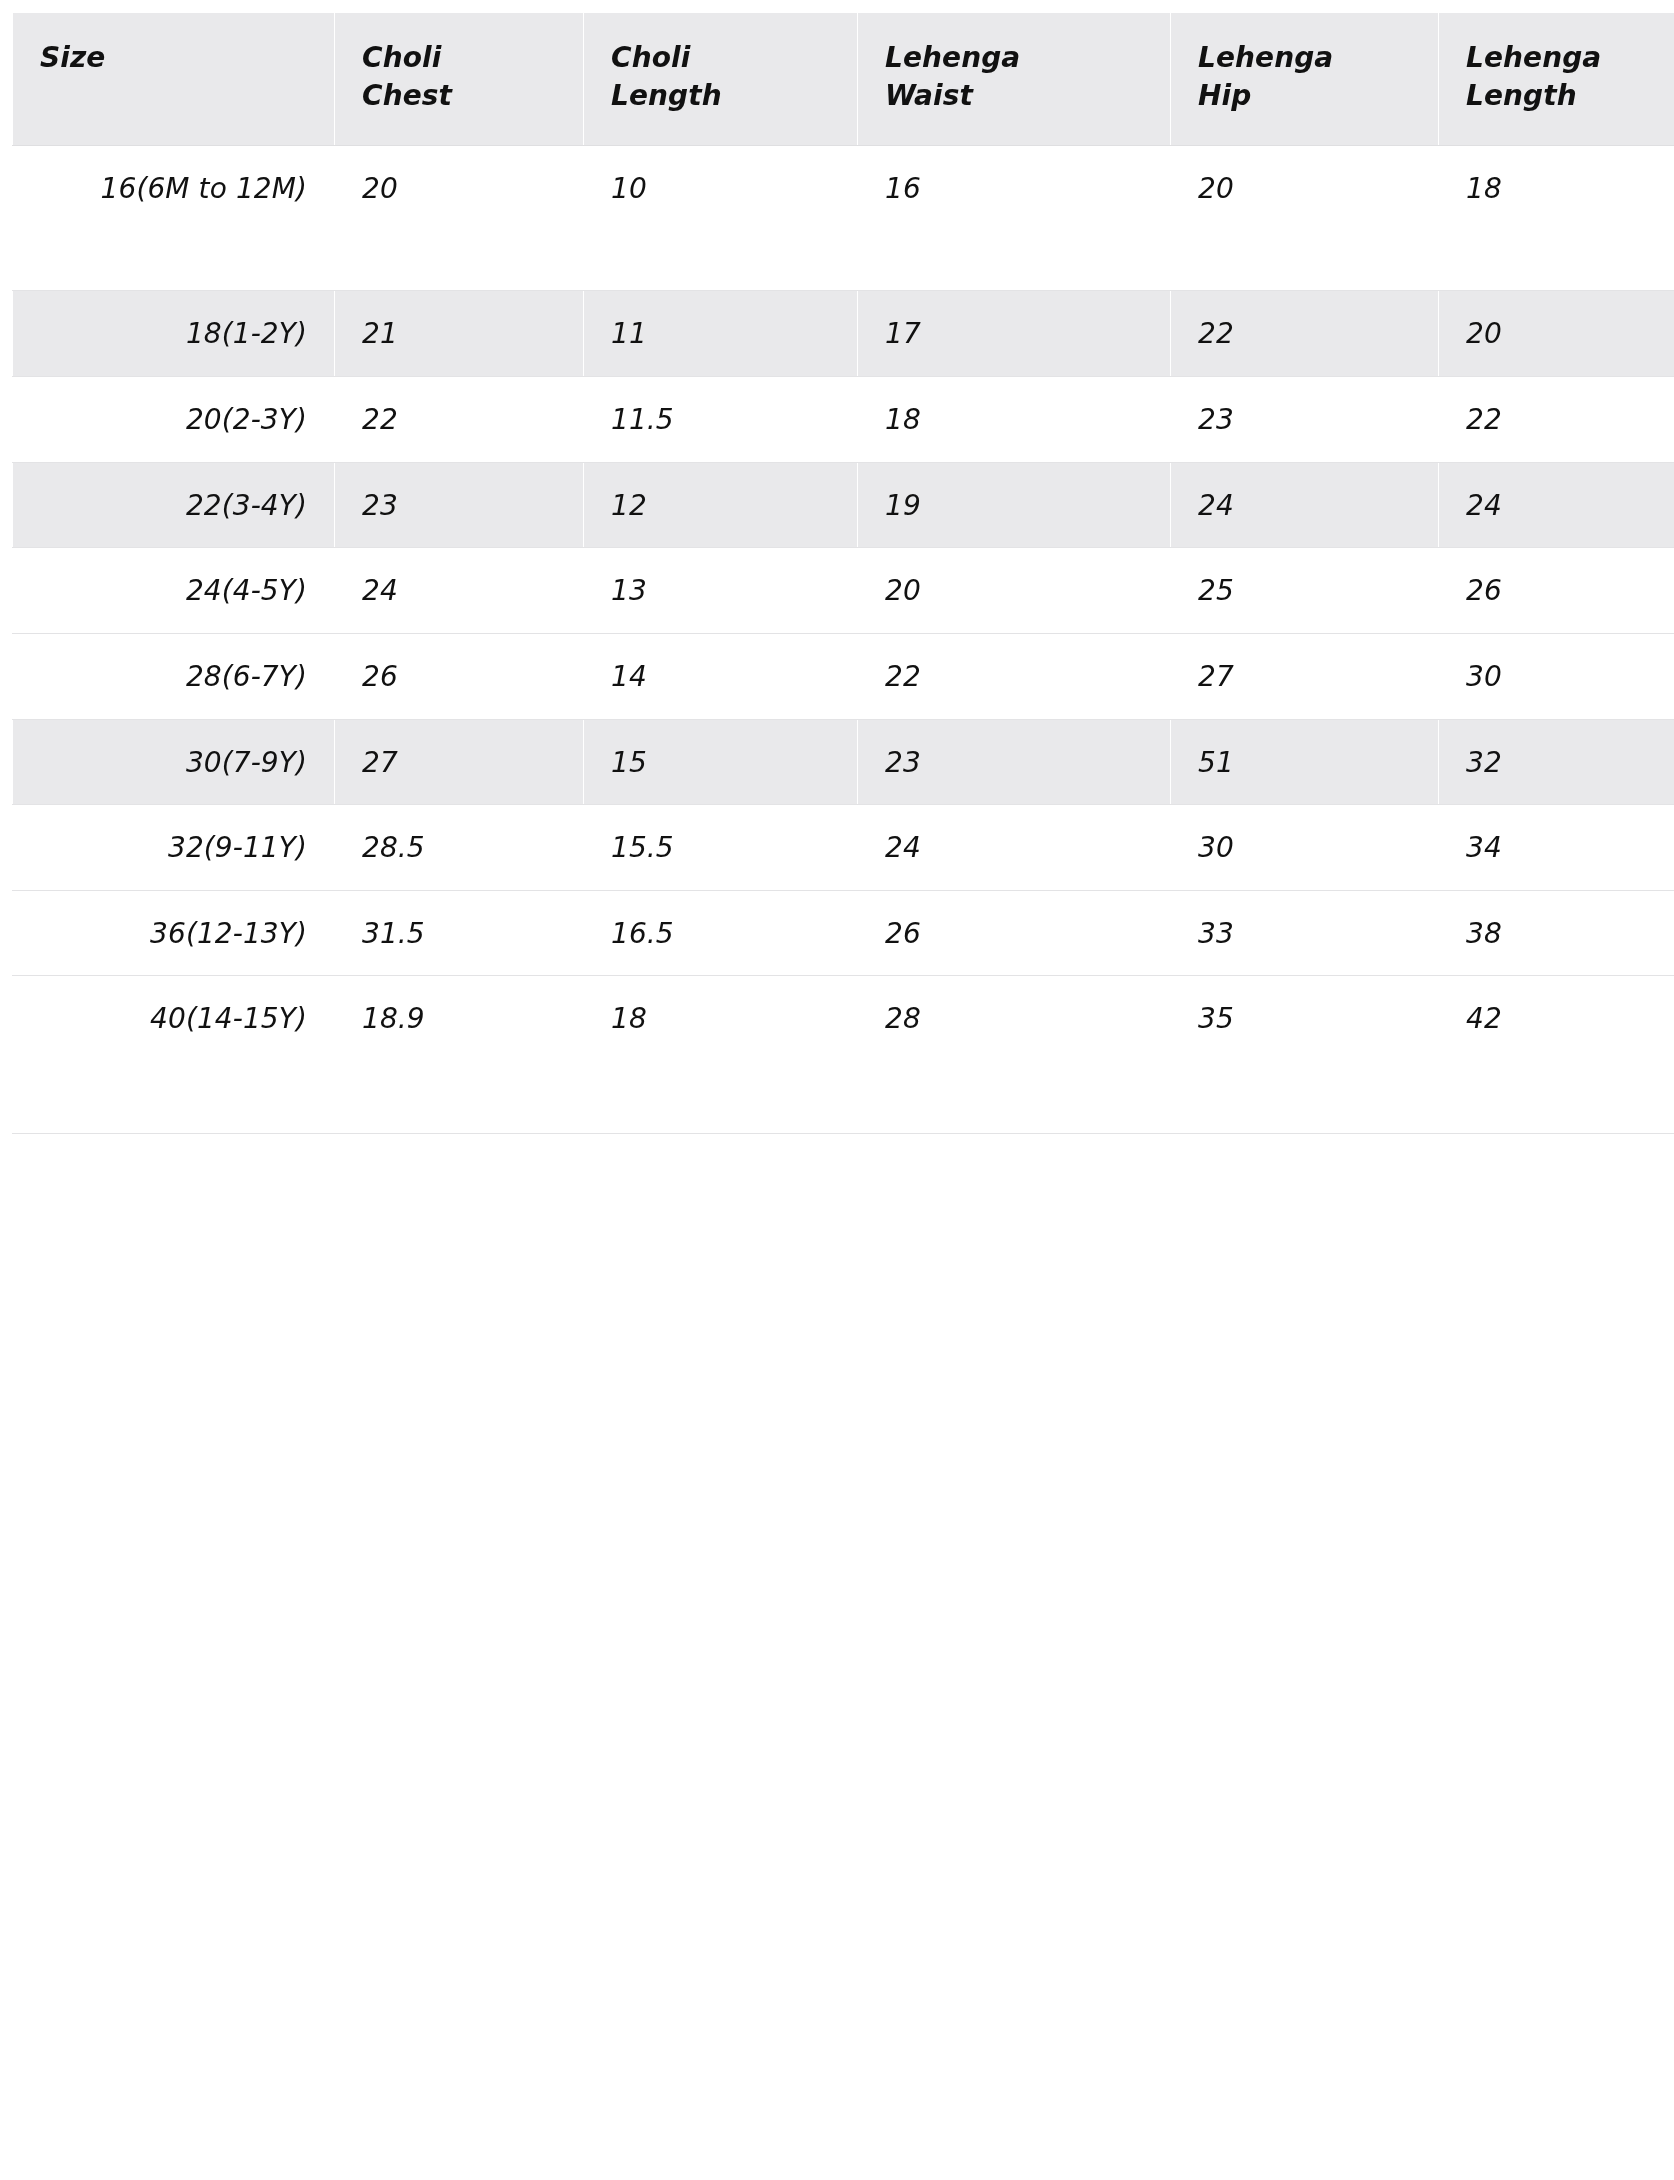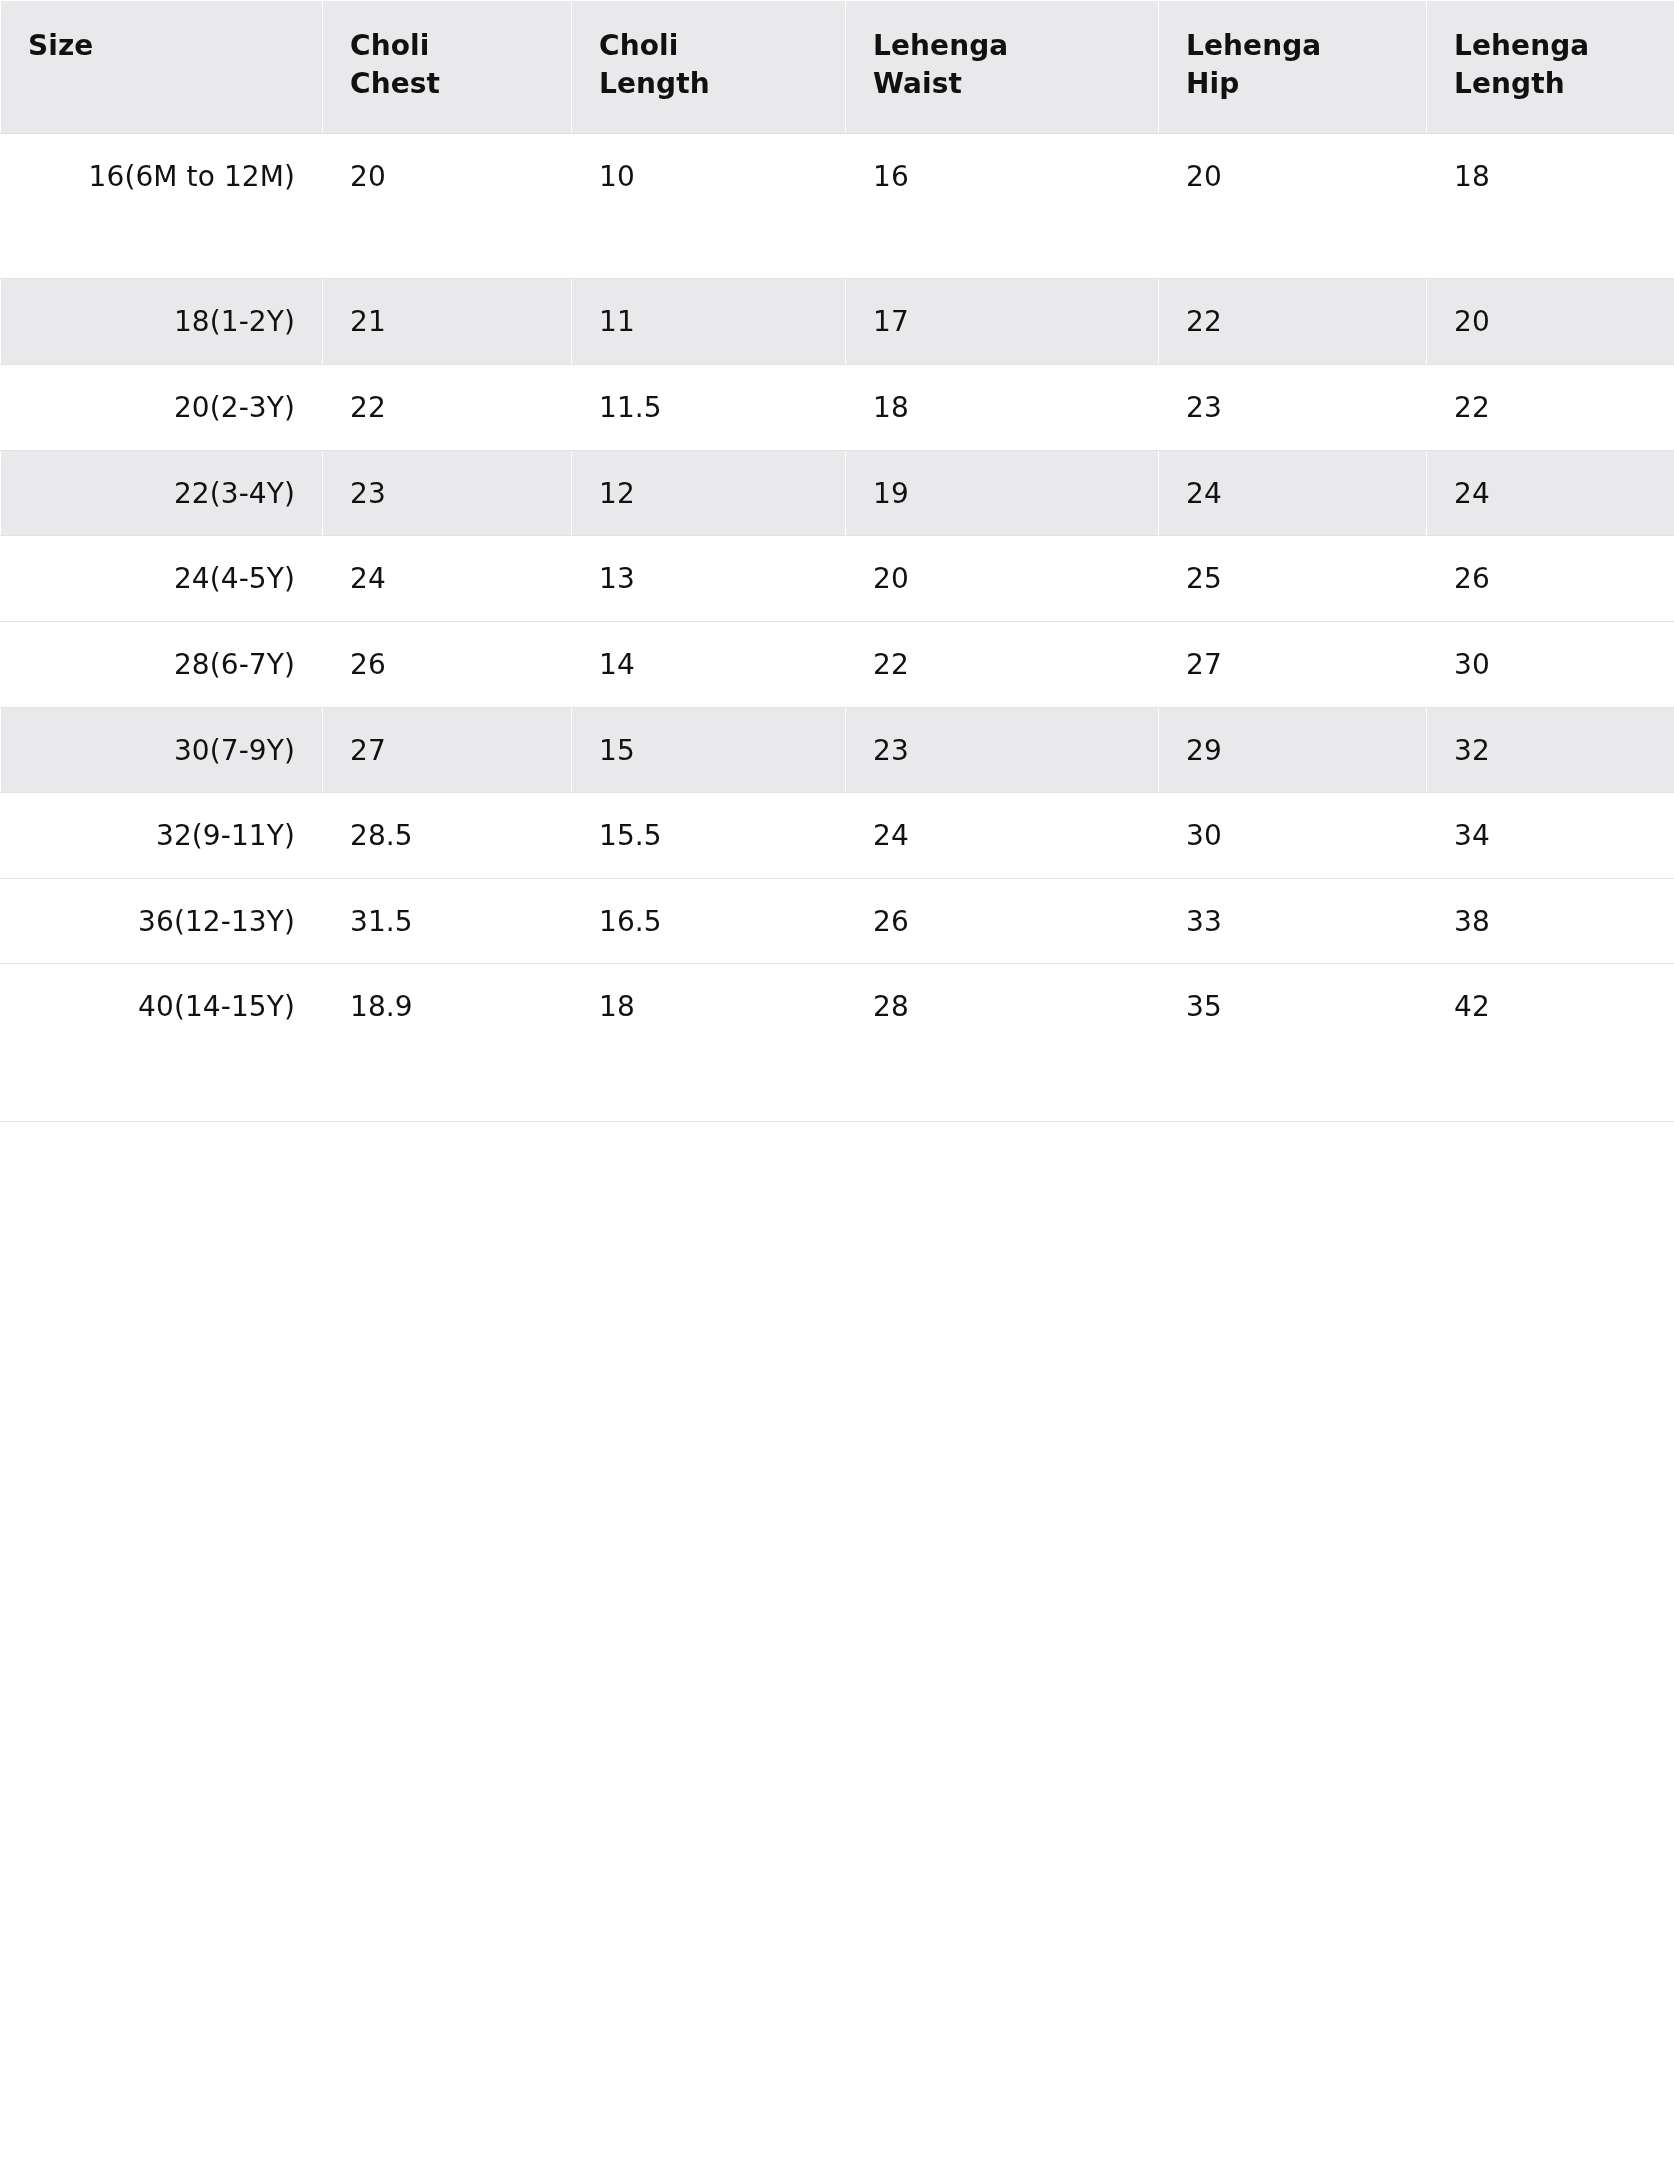--- a/index.html
+++ b/index.html
@@ -11,22 +11,23 @@
     width: 1675px;
     height: 2181px;
     font-family: "DejaVu Sans", sans-serif;
     color: #111111;
     overflow: hidden;
   }
   .sheet {
     width: 1650px;
     height: 2181px;
     box-sizing: border-box;
-    padding: 0;
+    padding: 12px;
     background: #ffffff;
+    font-style: italic;
   }
   table.size-chart {
     border-collapse: collapse;
     width: 1675px;
     table-layout: fixed;
   }
   table.size-chart col.c0 { width: 322px; }
   table.size-chart col.c1 { width: 249px; }
   table.size-chart col.c2 { width: 274px; }
   table.size-chart col.c3 { width: 313px; }
@@ -160,21 +161,21 @@
         <td>14</td>
         <td>22</td>
         <td>27</td>
         <td>30</td>
       </tr>
       <tr class="even">
         <td class="size-cell">30(7-9Y)</td>
         <td>27</td>
         <td>15</td>
         <td>23</td>
-        <td>29</td>
+        <td>51</td>
         <td>32</td>
       </tr>
       <tr class="odd">
         <td class="size-cell">32(9-11Y)</td>
         <td>28.5</td>
         <td>15.5</td>
         <td>24</td>
         <td>30</td>
         <td>34</td>
       </tr>

